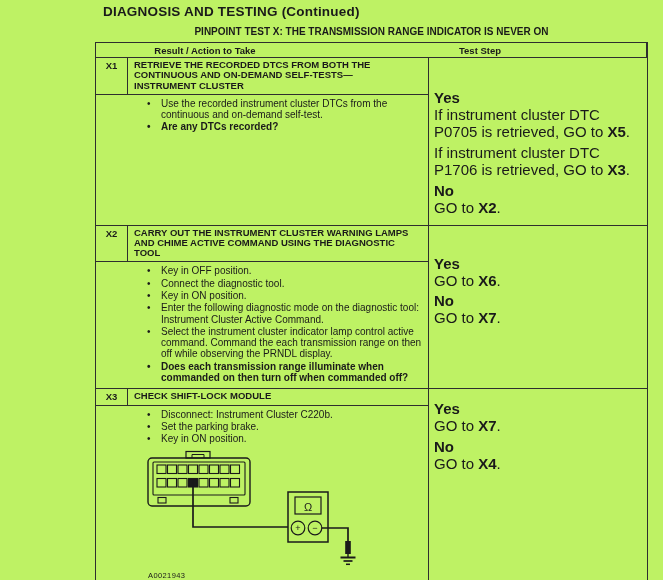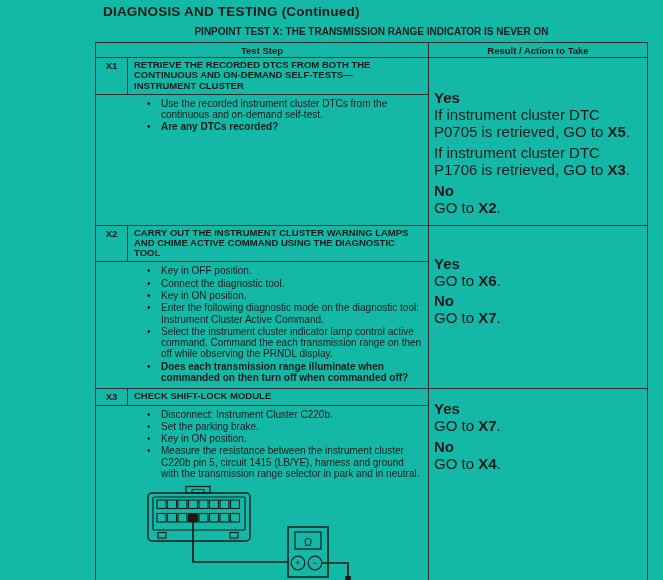--- a/index.html
+++ b/index.html
@@ -1,17 +1,17 @@
 <!DOCTYPE html>
 <html><head>
 <meta charset="utf-8">
 <style>
   html,body { margin:0; padding:0; background:#e8e8e8; }
   .page {
-    width:663px; height:580px; background:#14b8a6; color:#1a1a1a;
+    width:663px; height:580px; background:#bef264; color:#1a1a1a;
     font-family:"Liberation Sans", sans-serif; position:relative;
     box-sizing:border-box; padding-top:4px; overflow:hidden;
   }
   .doc-title { margin-left:103px; font-size:13.5px; font-weight:bold; letter-spacing:.2px; }
   .doc-subtitle { margin-left:95px; width:553px; text-align:center; font-weight:bold; font-size:10px; margin-top:7px; }
   .caution {
     margin-left:127px; width:452px; margin-top:6px;
     font-family:"Liberation Serif", serif; font-weight:bold; font-size:11.5px; line-height:1.1;
   }
   .warn { display:inline-block; vertical-align:-2px; margin-right:7px; }
@@ -46,22 +46,22 @@
 
 <div class="page">
 
   <div class="doc-title">DIAGNOSIS AND TESTING (Continued)</div>
   <div class="doc-subtitle">PINPOINT TEST X: THE TRANSMISSION RANGE INDICATOR IS NEVER ON</div>
 
 
   <div class="ptable">
 
     <div class="thead">
+      <div class="th th-right">Result / Action to Take</div>
       <div class="th th-left">Test Step</div>
-      <div class="th th-right">Result / Action to Take</div>
     </div>
 
     <div class="sec">
       <div class="sec-left">
         <div class="trow">
           <div class="idc">X1</div>
           <div class="ttl">RETRIEVE THE RECORDED DTCS FROM BOTH THE CONTINUOUS AND ON-DEMAND SELF-TESTS—INSTRUMENT CLUSTER</div>
         </div>
         <div class="sbody">
           <ul class="bl">
@@ -108,21 +108,20 @@
       <div class="sec-left">
         <div class="trow">
           <div class="idc">X3</div>
           <div class="ttl">CHECK SHIFT-LOCK MODULE</div>
         </div>
         <div class="sbody">
           <ul class="bl">
             <li>Disconnect: Instrument Cluster C220b.</li>
             <li>Set the parking brake.</li>
             <li>Key in ON position.</li>
-            <li>Measure the resistance between the instrument cluster C220b pin 5, circuit 1415 (LB/YE), harness and ground with the transmission range selector in park and in neutral.</li>
           </ul>
 
           <svg class="diagram" width="252" height="120" viewBox="0 0 252 120">
             <g>
               <rect class="ln" x="40" y="1.5" width="24" height="6.5" stroke-width="1.2"></rect>
               <path class="ln" d="M46 8 V4.5 H58 V8" stroke-width="1"></path>
               <rect class="ln" x="2" y="8" width="102" height="48" rx="4" stroke-width="1.4"></rect>
               <rect class="ln" x="7" y="12" width="92" height="33" rx="1" stroke-width="1.1"></rect>
               <g class="ln" stroke-width="1.1">
                 <rect x="11" y="15" width="9" height="8.5"></rect>

